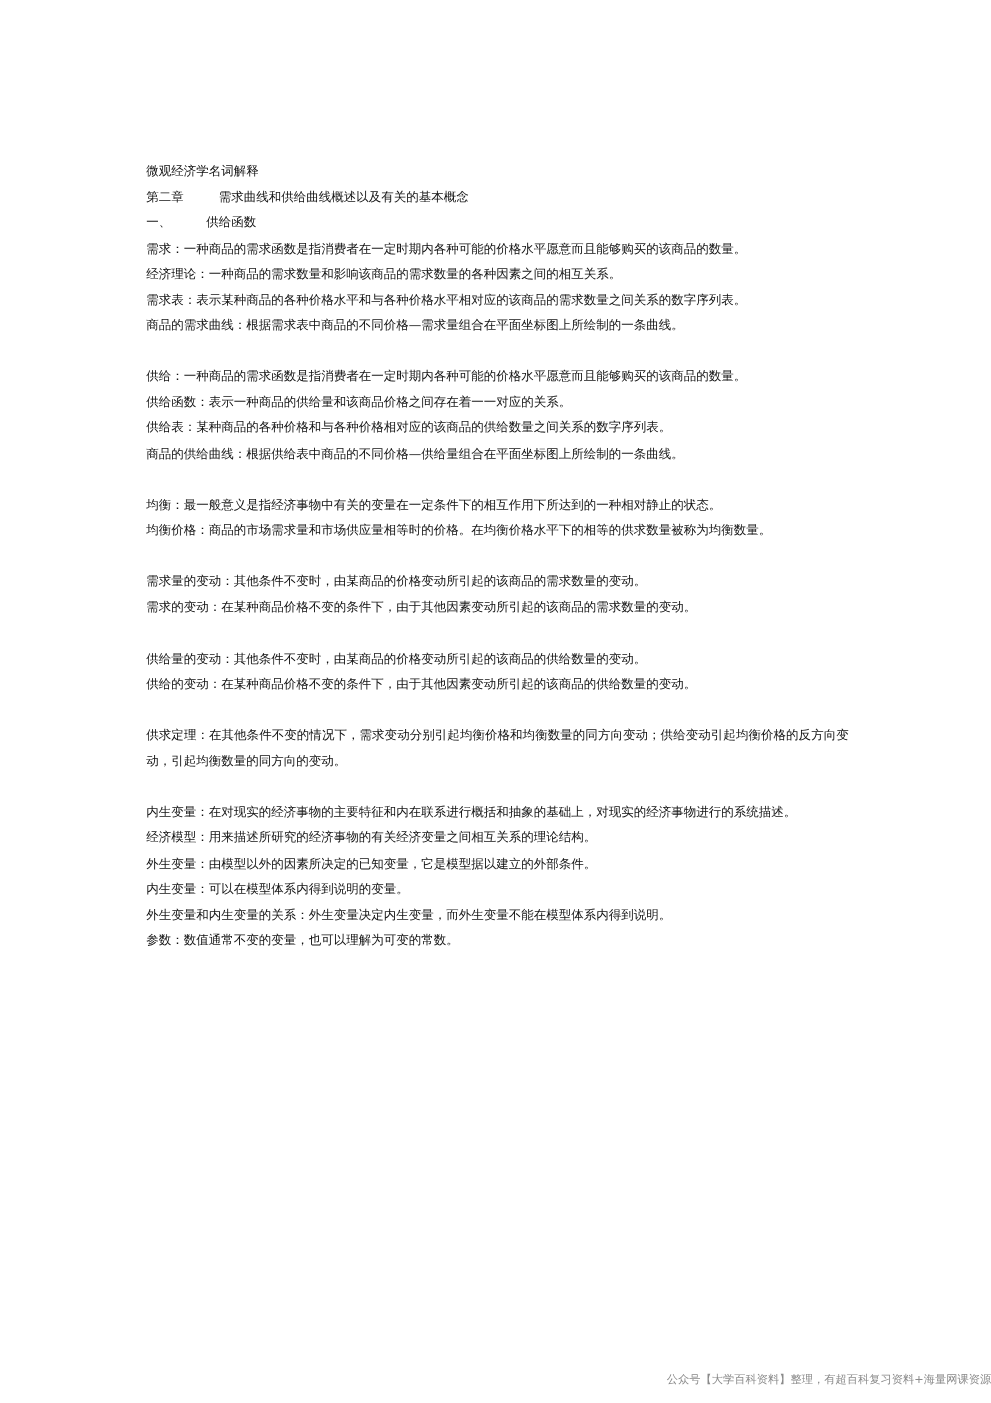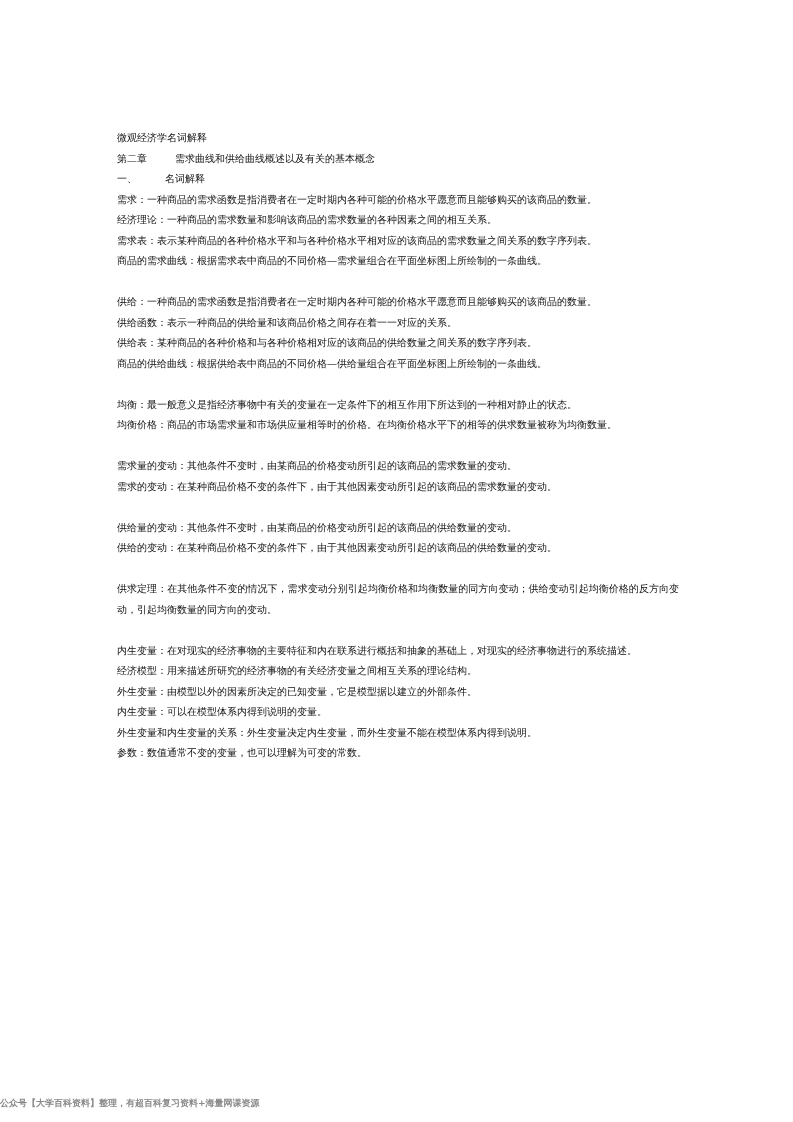--- a/index.html
+++ b/index.html
@@ -11,34 +11,34 @@
   .page {
     position: absolute; left: 117px; top: 128px; width: 562px;
     font-size: 10px; line-height: 20.5px;
     text-align: justify;
   }
   .line { white-space: normal; margin: 0; }
   .gap { height: 20.5px; }
   .tab { display: inline-block; }
   .footer {
     position: absolute; left: 0; right: 0; top: 1097px;
-    text-align: left; font-family: "DejaVu Sans", "Liberation Sans", sans-serif;
-    font-size: 9px; color: #8a8a8a; font-weight: bold;
+    text-align: right; font-family: "DejaVu Sans", "Liberation Sans", sans-serif;
+    font-size: 9px; color: #8a8a8a;
   }
 </style>
 </head>
 <body>
 
 <div class="page">
   <p class="line">微观经济学名词解释</p>
   <p class="line">
     <span>第二章</span><span class="tab" style="width:28px"></span><span>需求曲线和供给曲线概述以及有关的基本概念</span>
   </p>
   <p class="line">
-    <span>一、</span><span class="tab" style="width:28px"></span><span>名词解释</span>
+    <span>一、</span><span class="tab" style="width:28px"></span><span>供给函数</span>
   </p>
 
   <div>
     <p class="line">需求：一种商品的需求函数是指消费者在一定时期内各种可能的价格水平愿意而且能够购买的该商品的数量。</p>
     <p class="line">经济理论：一种商品的需求数量和影响该商品的需求数量的各种因素之间的相互关系。</p>
     <p class="line">需求表：表示某种商品的各种价格水平和与各种价格水平相对应的该商品的需求数量之间关系的数字序列表。</p>
     <p class="line">商品的需求曲线：根据需求表中商品的不同价格—需求量组合在平面坐标图上所绘制的一条曲线。</p>
   </div>
   <div class="gap"></div>
 

